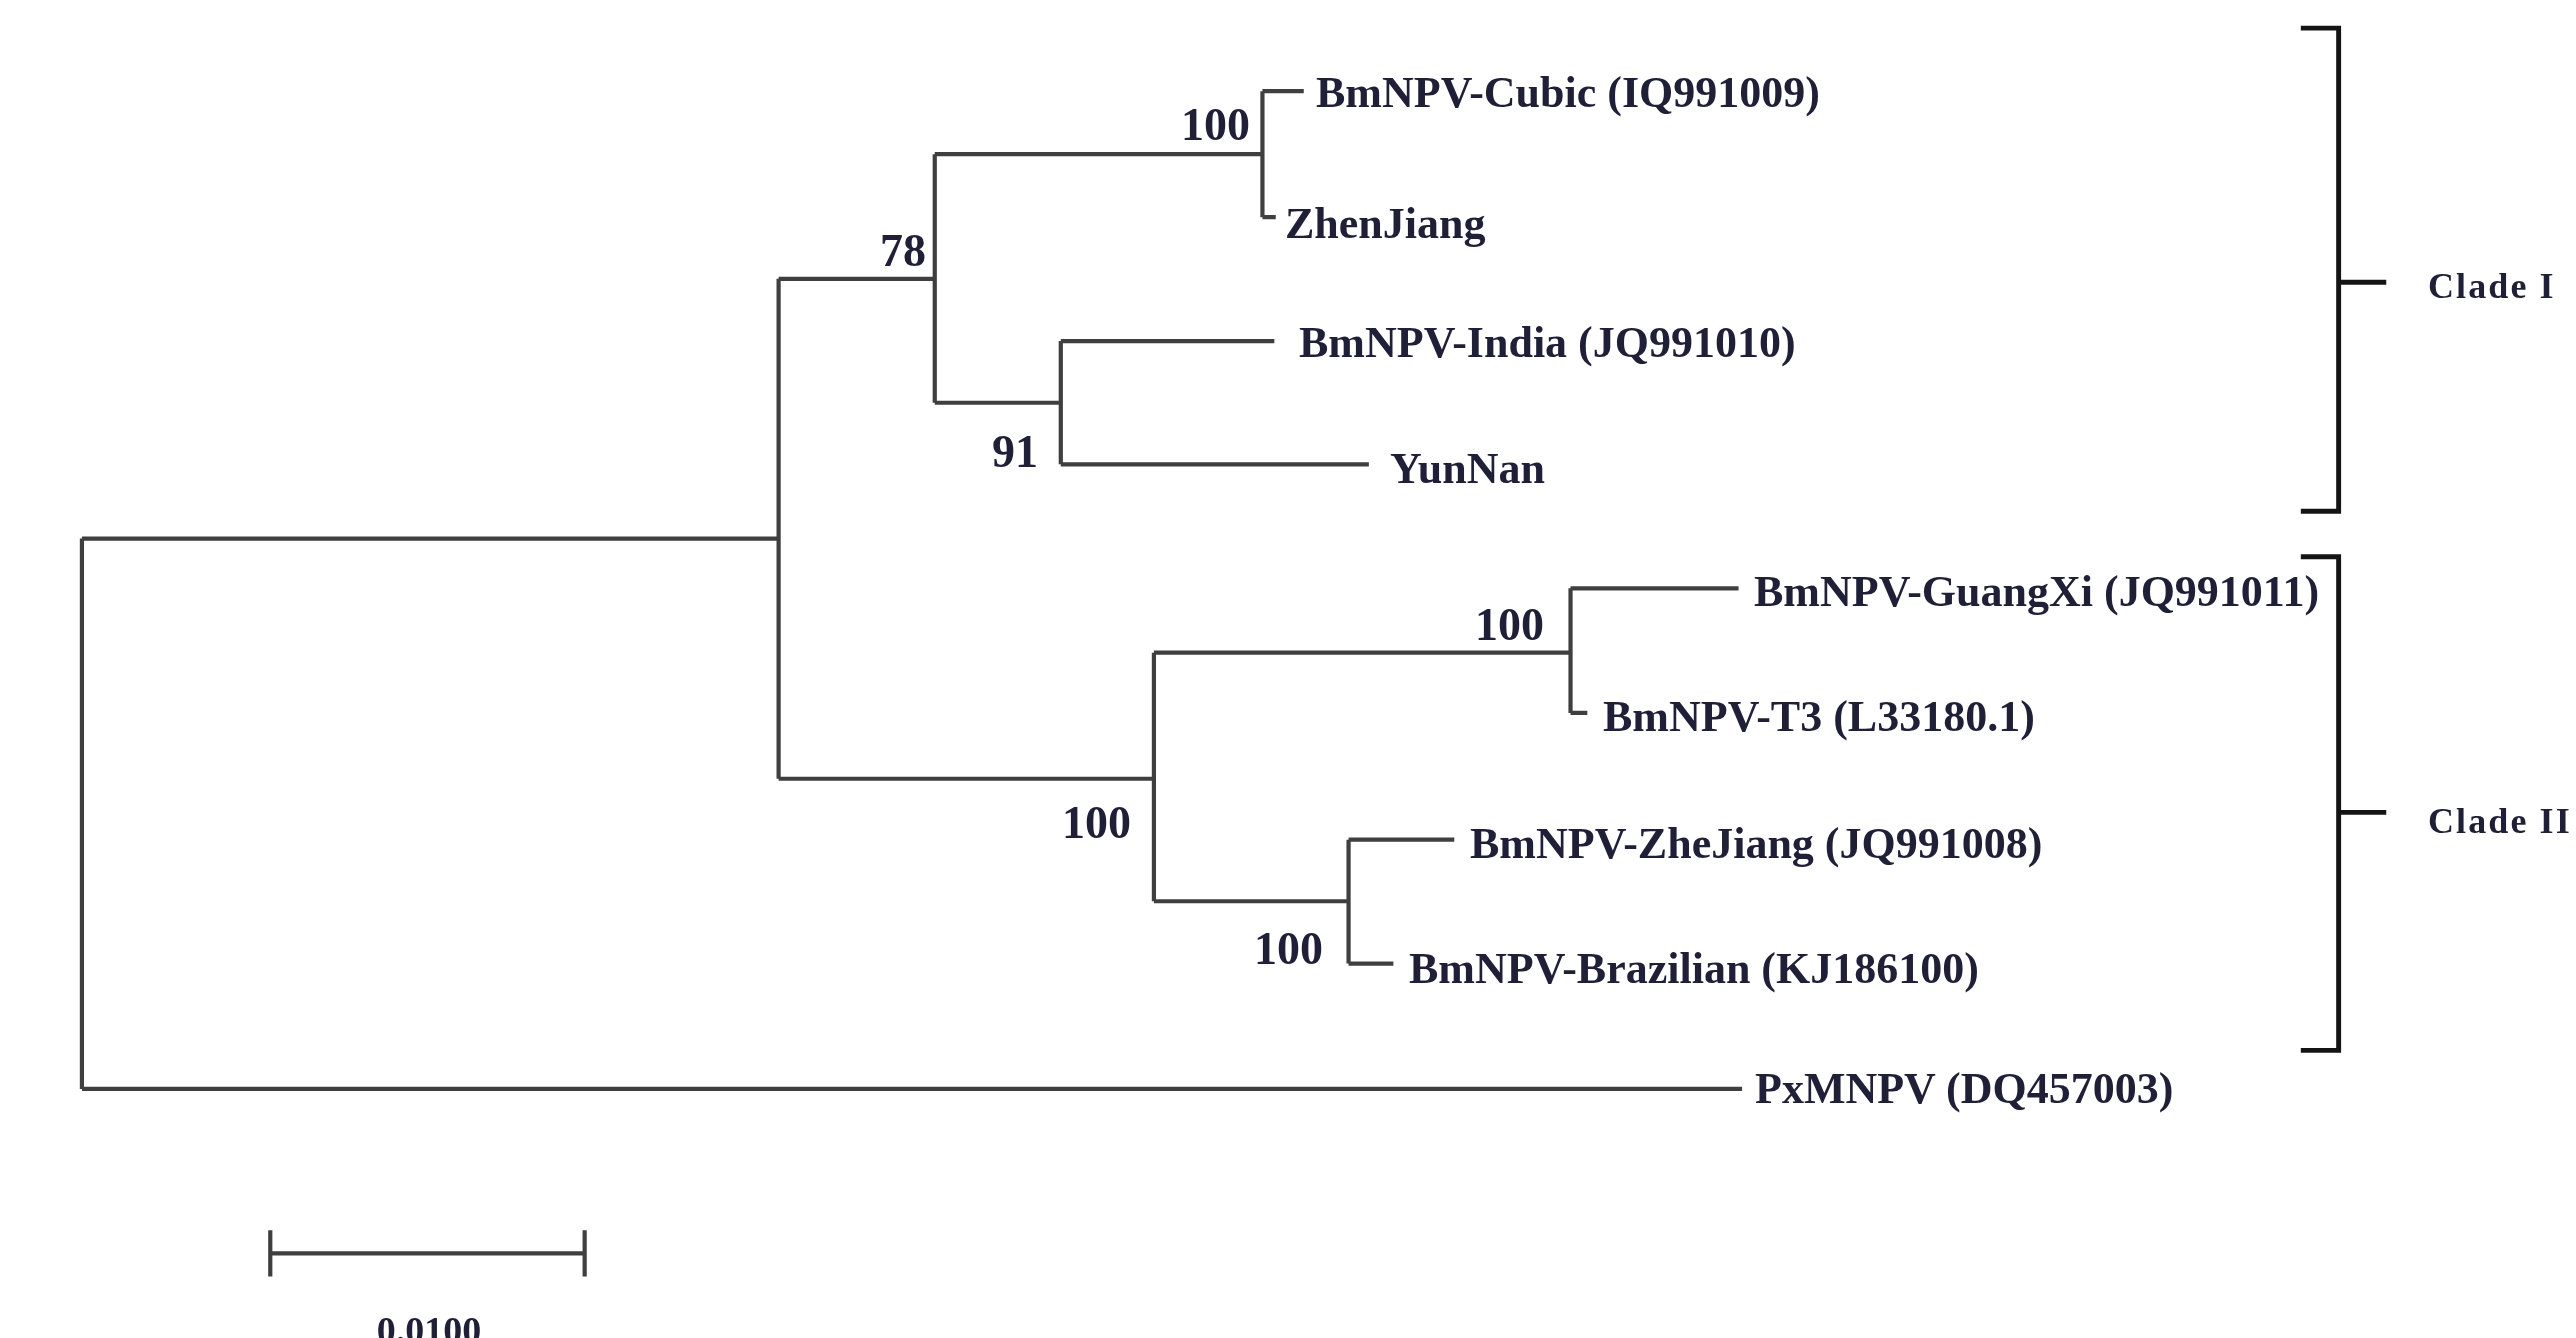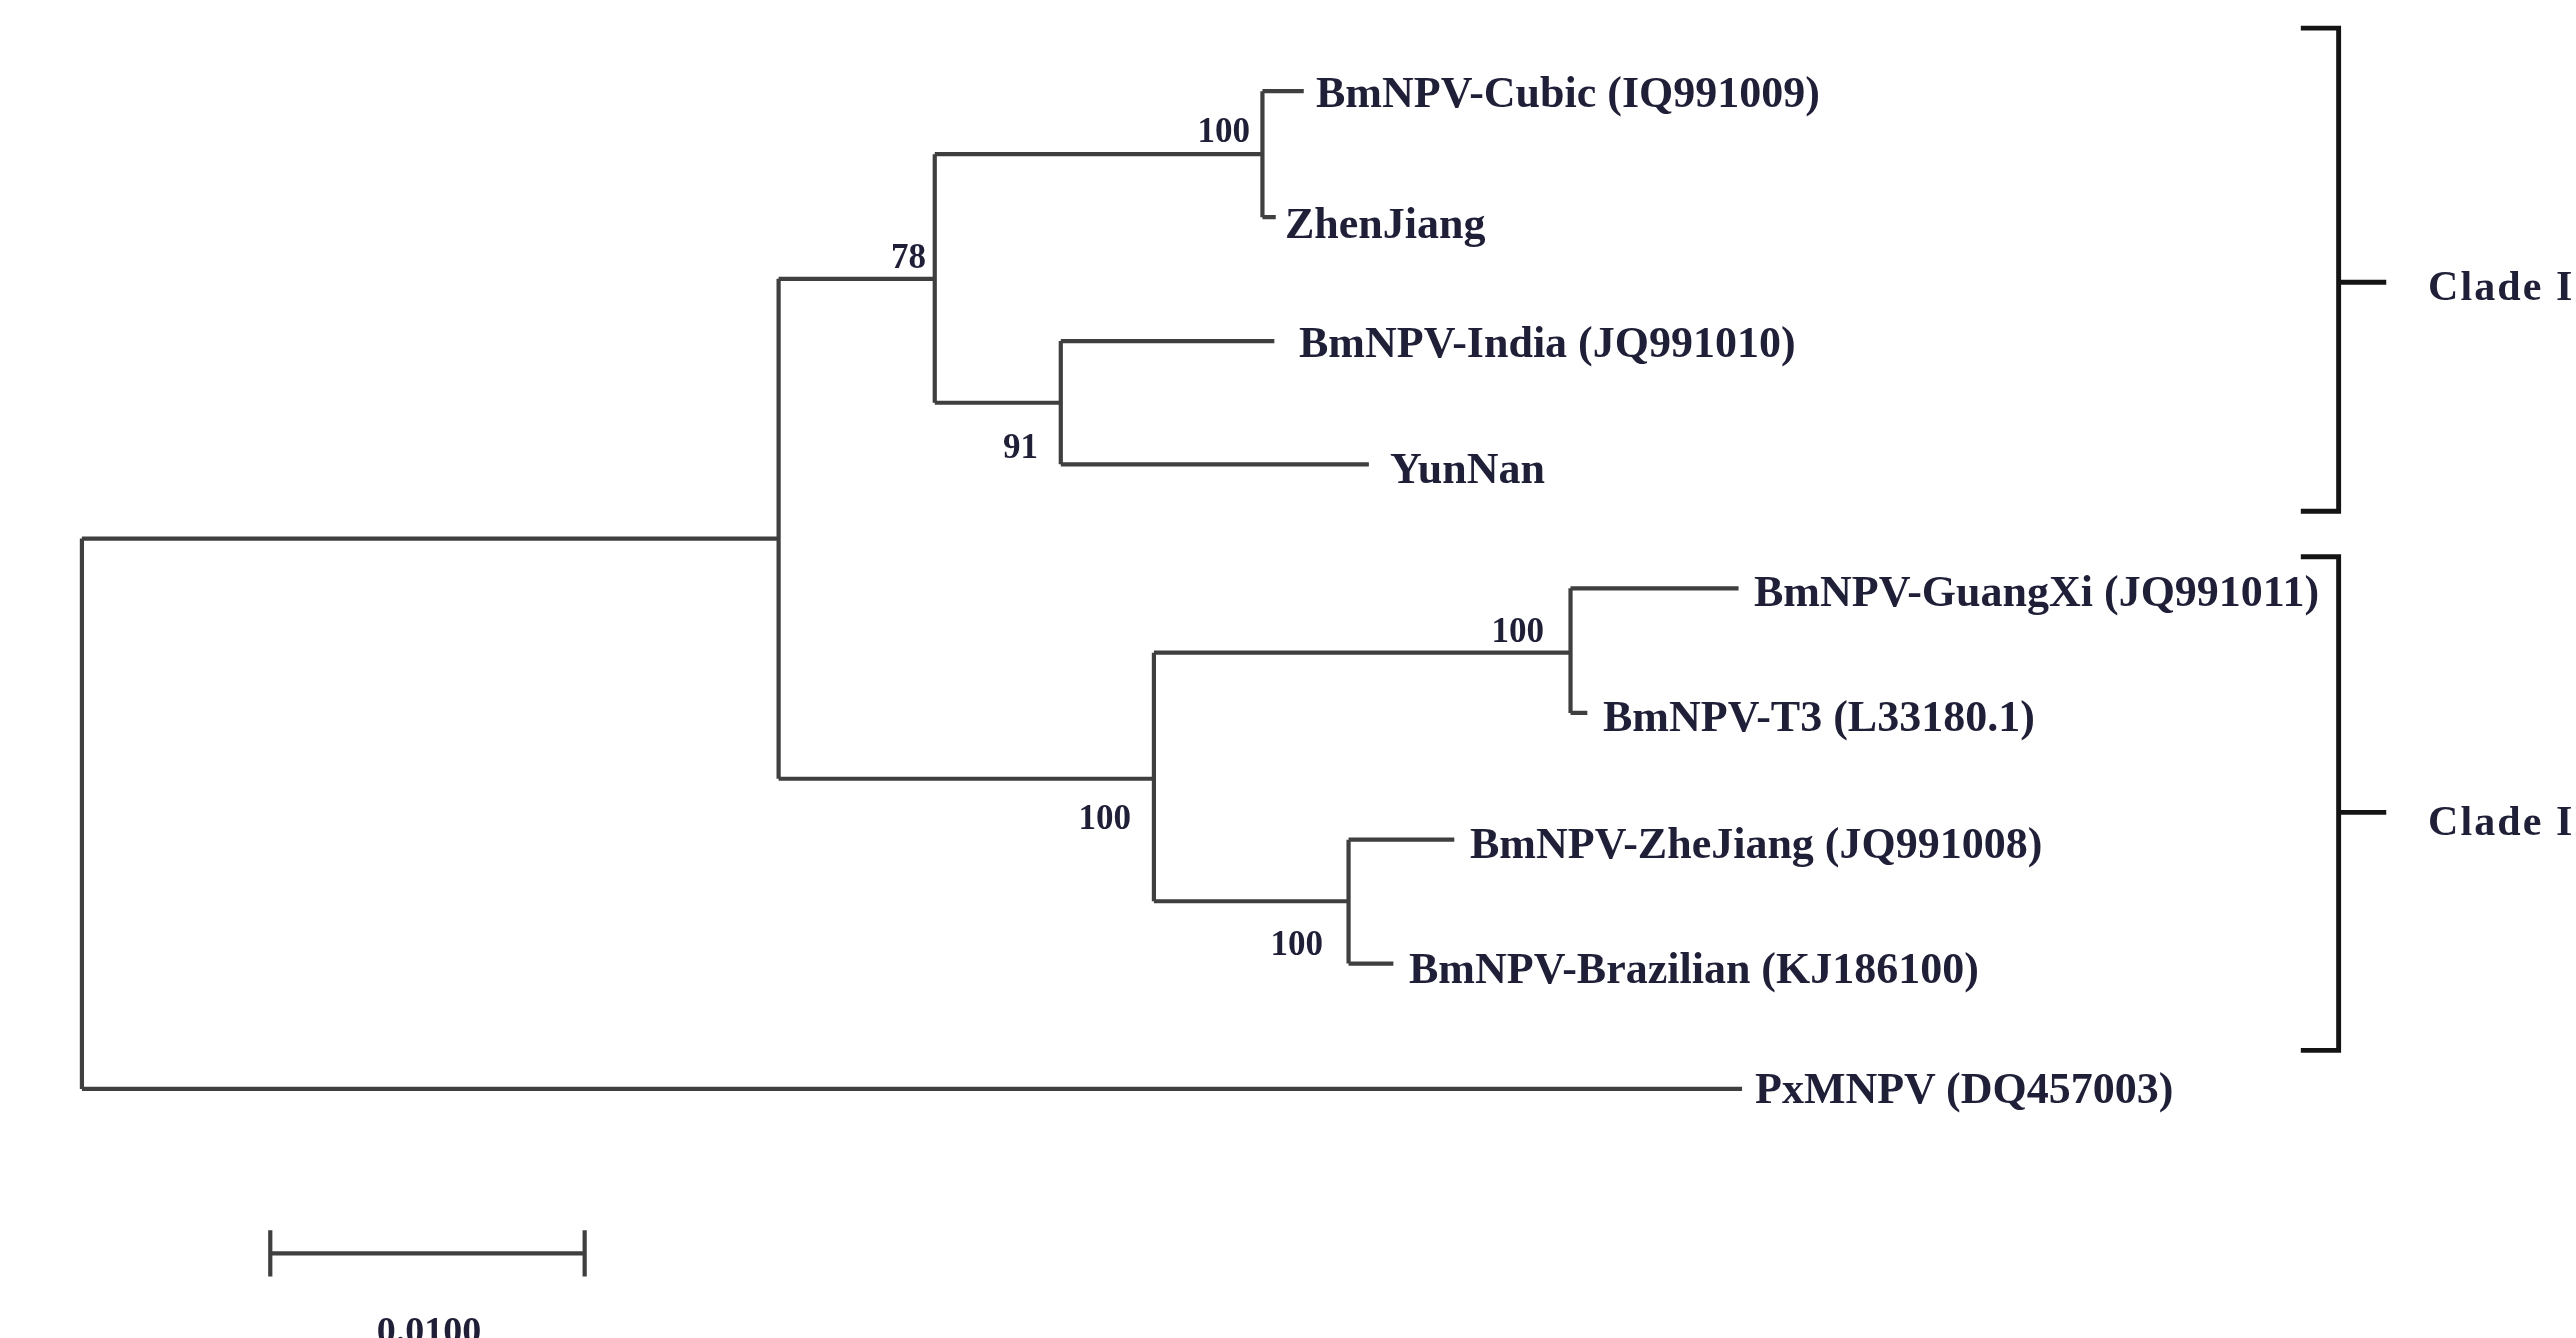--- a/index.html
+++ b/index.html
@@ -17,22 +17,22 @@
     left:0;top:0;
     width:2576px;height:1339px;
   }
   .lbl{
     position:absolute;
     white-space:nowrap;
     font-weight:bold;
     line-height:1;
   }
   .tip{font-size:44px;}
-  .boot{font-size:35px;}
-  .clade{font-size:42px;letter-spacing:2.1px;}
+  .boot{font-size:46px;}
+  .clade{font-size:36px;letter-spacing:2.1px;}
   .scaleLbl{font-size:38px;}
   
   .vc{transform:translateY(-50%);}
   .ra-above{transform:translate(-100%,-100%);}
   .ra-below{transform:translate(-100%,0);}
   .cc{transform:translate(-50%,-50%);}
 </style>
 </head>
 <body>
 

